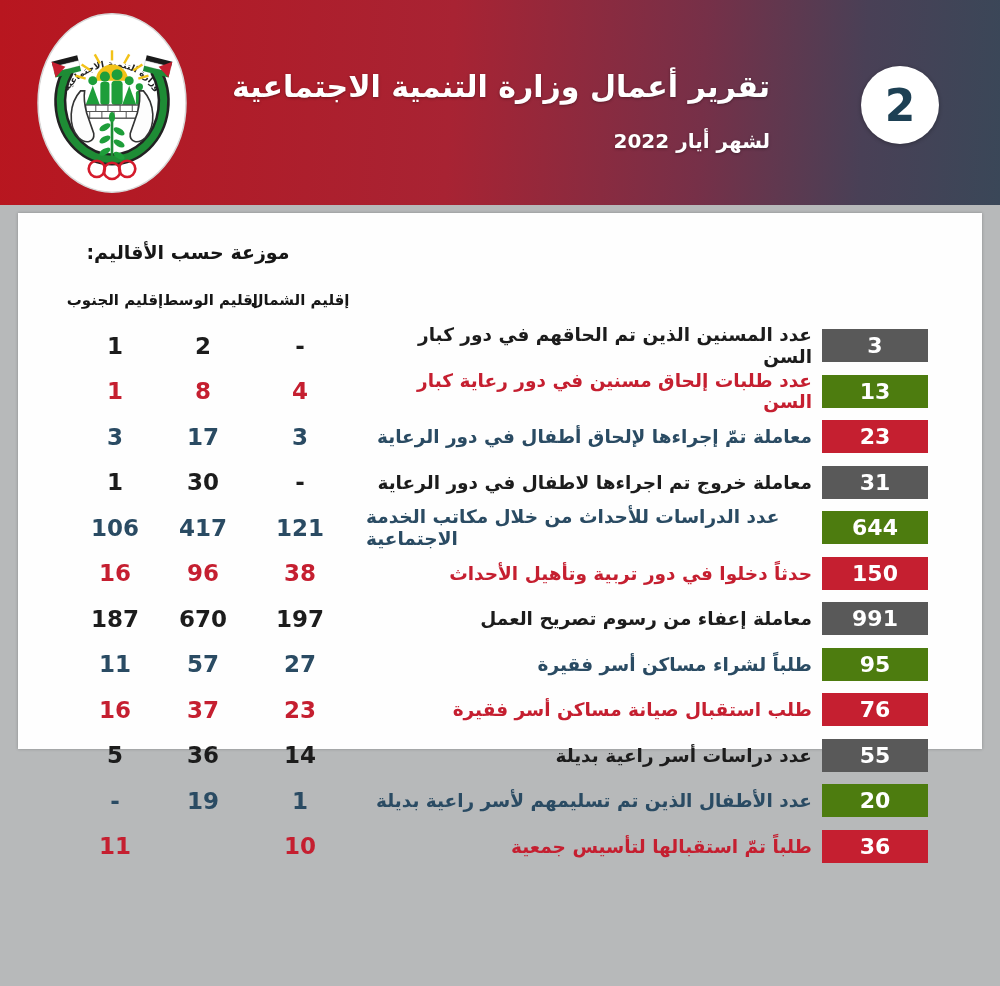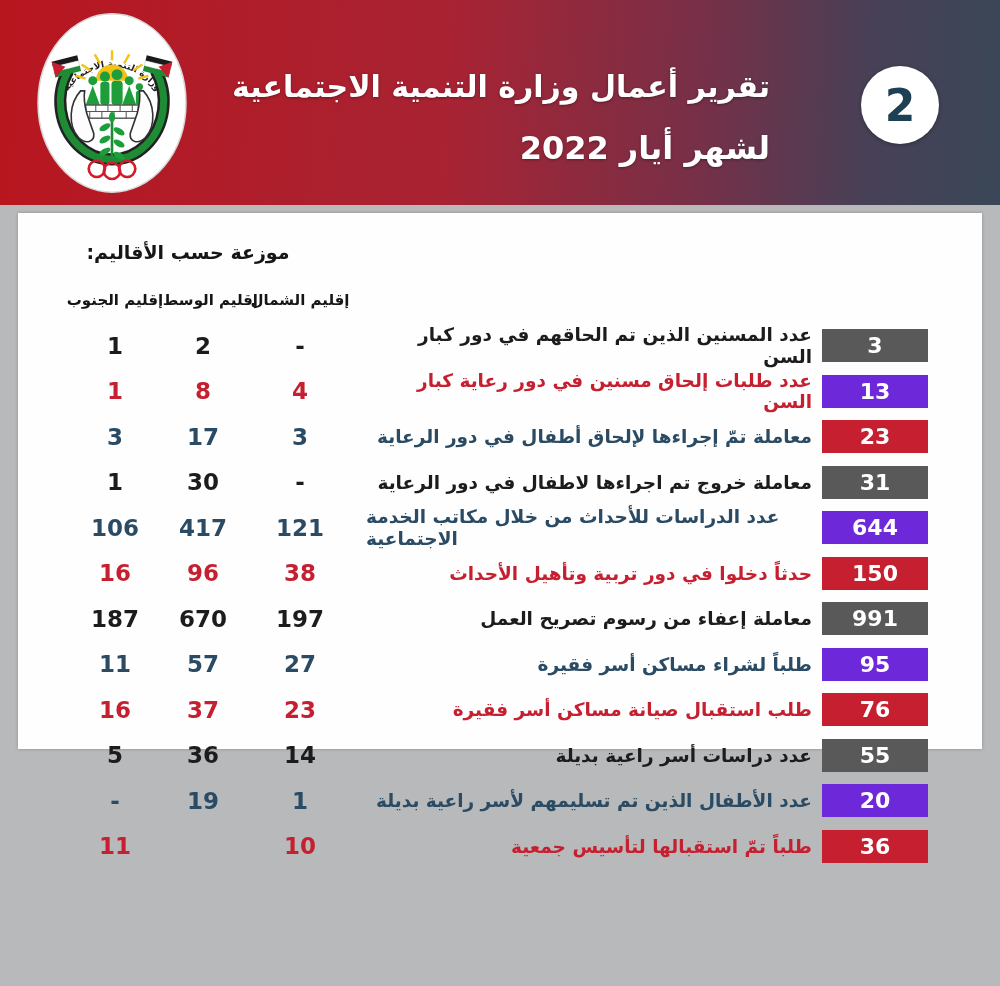--- a/index.html
+++ b/index.html
@@ -14,21 +14,21 @@
     position:absolute;left:0;top:0;width:1000px;height:205px;
     background:linear-gradient(93deg,#b8161f 0%,#a82333 45%,#763048 70%,#494056 86%,#3a4758 100%);
   }
   .logo-wrap{position:absolute;left:36px;top:10px;width:152px;height:186px;}
   .titles{
     position:absolute;left:230px;top:70px;width:540px;
     color:#fff;direction:rtl;
     text-shadow:0 1px 3px rgba(0,0,0,.35);
   }
   .title-1{font-size:30px;font-weight:bold;line-height:1.15;}
-  .title-2{font-size:32px;font-weight:bold;margin-top:24px;}
+  .title-2{font-size:20px;font-weight:bold;margin-top:24px;}
   .page-num{
     position:absolute;left:861px;top:66px;width:78px;height:78px;border-radius:50%;
     background:#fff;display:flex;align-items:center;justify-content:center;
     color:#1d4054;font-size:44px;font-weight:bold;
     box-shadow:0 1px 4px rgba(0,0,0,.3);
   }
   
   .card{
     position:absolute;left:18px;top:213px;width:964px;height:536px;
     background:#fefefe;box-shadow:0 0 3px rgba(0,0,0,.25);
@@ -57,21 +57,21 @@
     position:absolute;left:348px;right:170px;top:0;bottom:0;
     direction:rtl;display:flex;align-items:center;justify-content:flex-start;
     text-align:right;font-size:18.5px;font-weight:bold;line-height:1.15;
   }
   .row-label.two-line{text-align:left;}
   .badge{
     position:absolute;right:54px;top:6px;width:106px;height:33px;
     display:flex;align-items:center;justify-content:center;
     color:#fff;font-size:22px;font-weight:bold;
   }
-  .c-gray{background:#595959;} .c-navy{background:#6d28d9;} .c-red{background:#c51f30;}
+  .c-gray{background:#595959;} .c-navy{background:#4d7c0f;} .c-red{background:#c51f30;}
   .t-black{color:#1c1c1c;} .t-navy{color:#2a4b63;} .t-red{color:#c51f30;}
 </style>
 </head>
 <body>
 
 <div class="header">
 
   <div class="logo-wrap">
     <svg viewBox="0 0 150 180" width="152" height="186">
       <ellipse cx="75" cy="90" rx="73" ry="88" fill="#ffffff" stroke="#d8d8d8" stroke-width="1.5"></ellipse>

